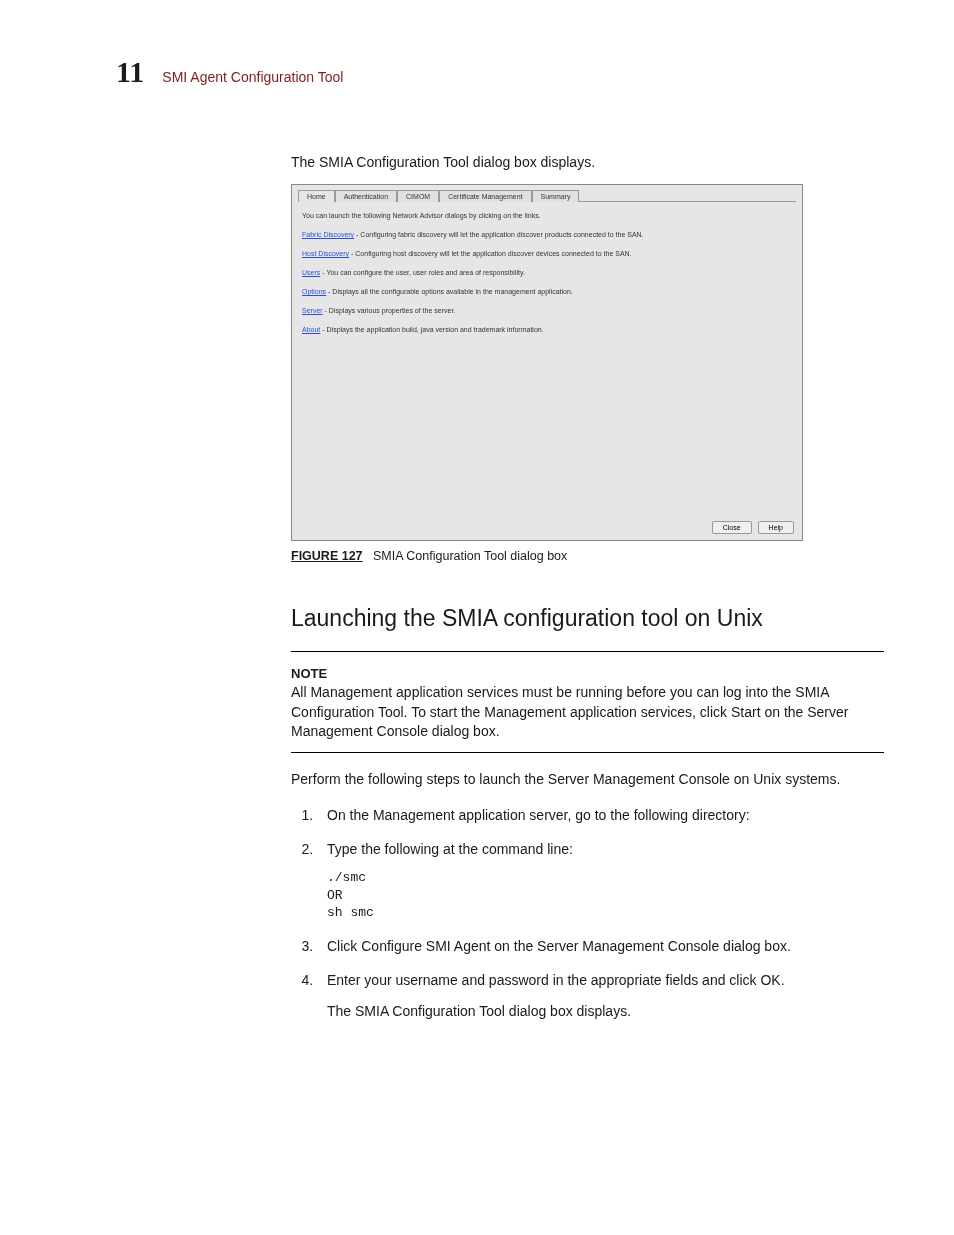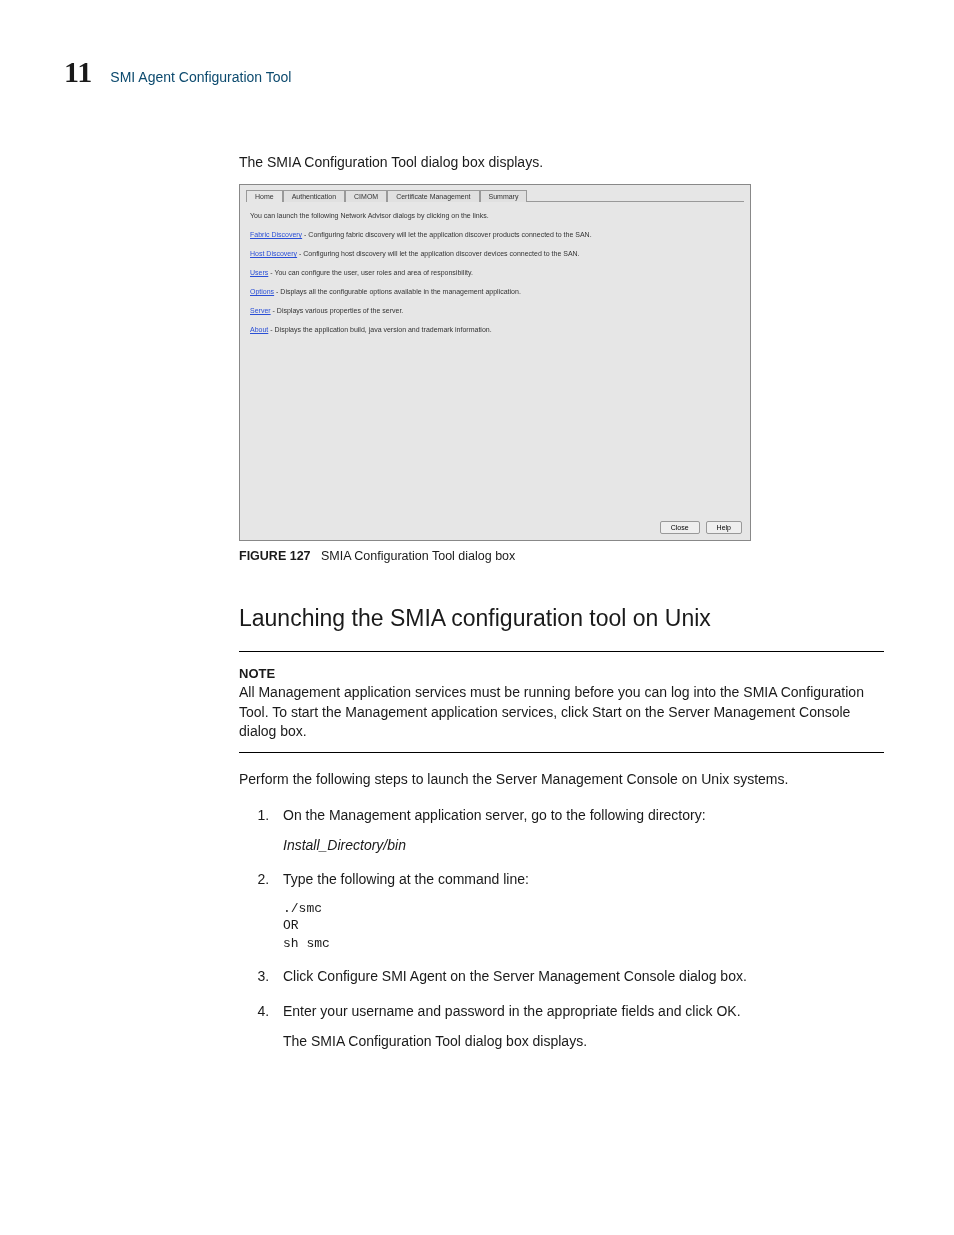--- a/index.html
+++ b/index.html
@@ -5,38 +5,38 @@
   body {
     font-family: Arial, Helvetica, sans-serif;
     font-size: 14px;
     color: #1a1a1a;
     margin: 0;
     padding: 0;
     background: #fff;
     width: 954px;
   }
   .page {
-    padding: 55px 70px 60px 64px;
+    padding: 55px 70px 60px 116px;
     box-sizing: border-box;
     width: 954px;
   }
   .header-row {
     display: flex;
     align-items: baseline;
     margin-bottom: 6px;
   }
   .chapter-num {
     font-size: 30px;
     font-weight: bold;
     margin-right: 18px;
     font-family: "Times New Roman", serif;
   }
   .header-title {
     font-size: 14px;
-    color: #0c4a6e;
+    color: #7f1d1d;
   }
   .content {
     margin-left: 175px;
   }
   .intro-line {
     margin-top: 65px;
     margin-bottom: 14px;
   }
   .bold { font-weight: normal; }
 
@@ -96,21 +96,21 @@
     font-size: 7px;
     padding: 2px 10px;
     margin-left: 4px;
     border-radius: 2px;
   }
 
   .figure-caption {
     font-size: 12.5px;
     margin-top: 8px;
   }
-  .figure-caption .fignum { font-weight: bold; }
+  .figure-caption .fignum { font-weight: bold; text-decoration: underline; }
 
   h2.section-head {
     font-family: Arial, Helvetica, sans-serif;
     font-weight: normal;
     font-size: 23px;
     margin-top: 42px;
     margin-bottom: 19px;
   }
   .section-rule {
     border: none;
@@ -129,21 +129,21 @@
   .note-rule {
     border: none;
     border-top: 1px solid #000;
     margin: 10px 0 18px 0;
   }
   .inst-lead {
     margin-bottom: 18px;
   }
   ol.steps {
     padding-left: 18px;
-    margin: 16px;
+    margin: 8px;
   }
   ol.steps > li {
     margin-bottom: 14px;
     padding-left: 10px;
     line-height: 1.45;
   }
   .step-sub {
     margin-top: 10px;
   }
   .italic { font-style: italic; }
@@ -209,21 +209,20 @@
       <span>All Management application services must be running before you can log into the </span><span class="bold">SMIA Configuration Tool</span><span>. To start the Management application services, click </span><span class="bold">Start</span><span> on the </span><span class="bold">Server Management Console dialog box.</span>
     </div>
     <hr class="note-rule">
 
     <p class="inst-lead">Perform the following steps to launch the Server Management Console on Unix systems.</p>
 
     <ol class="steps">
 
       <li>
         <span>On the Management application server, go to the following directory:</span>
-        <div class="step-sub italic">Install_Directory/bin</div>
       </li>
 
       <li>
         <span>Type the following at the command line:</span>
         <div class="codeblock">
           <div class="mono">./smc</div>
           <div class="mono">OR</div>
           <div class="mono">sh smc</div>
         </div>
       </li>

